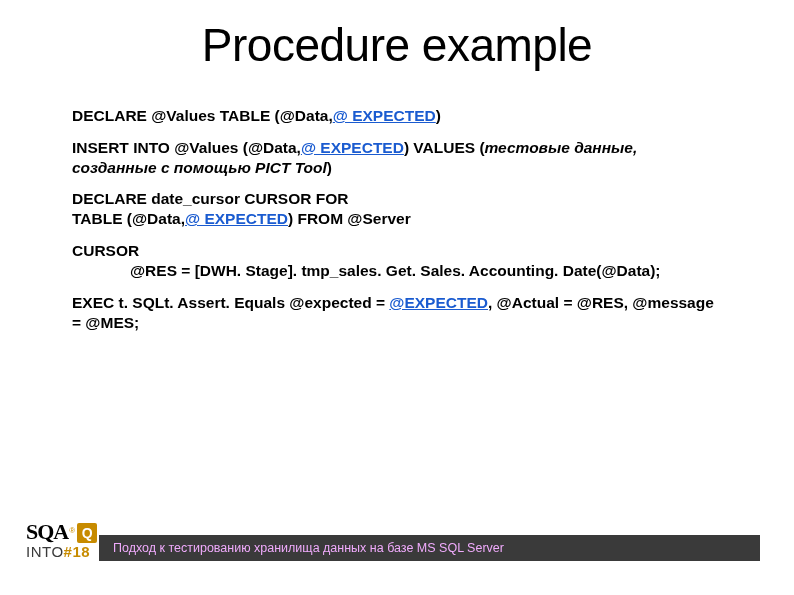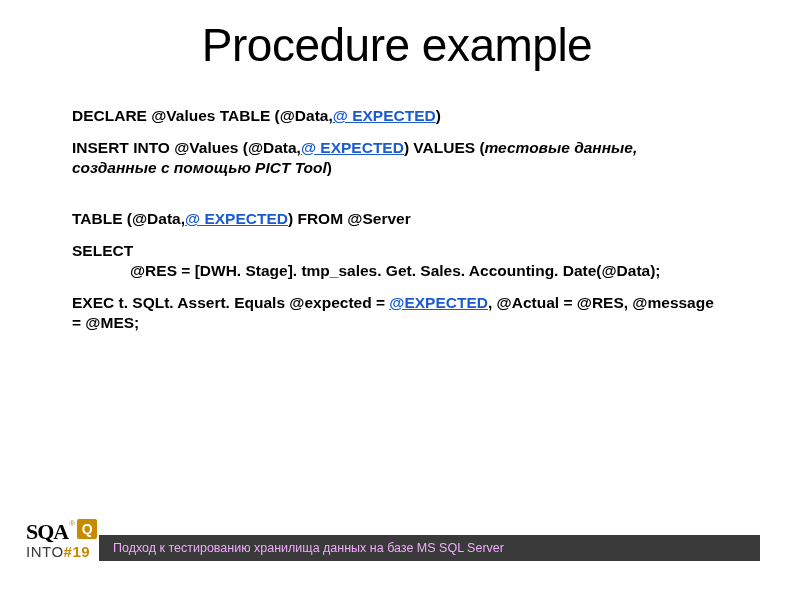--- a/index.html
+++ b/index.html
@@ -57,20 +57,21 @@
   }
   .logo {
     position: absolute;
     left: 26px;
     bottom: 16px;
     width: 74px;
     height: 60px;
   }
   .logo-top {
     display: flex;
+    align-items: flex-end;
   }
   .sqa-text {
     font-family: "Times New Roman", serif;
     font-size: 22px;
     font-weight: 700;
     color: #000;
     letter-spacing: -1px;
   }
   .reg {
     font-size: 8px;
@@ -111,26 +112,26 @@
 
     <div class="para bold">
       <span>DECLARE @Values TABLE (@Data,</span><span class="link">@ EXPECTED</span><span>)</span>
     </div>
 
     <div class="para bold">
       <span>INSERT INTO @Values (@Data,</span><span class="link">@ EXPECTED</span><span>)       VALUES (</span><span class="italic">тестовые данные, созданные с помощью PICT Tool</span><span>)</span>
     </div>
 
     <div class="para bold">
-      <br>
+      <span>DECLARE date_cursor CURSOR FOR</span><br>
       <span>TABLE (@Data,</span><span class="link">@ EXPECTED</span><span>) FROM @Server</span>
     </div>
 
     <div class="para bold">
-      <span>SELECT</span><br>
+      <span>CURSOR</span><br>
       <span class="indent">@RES = [DWH. Stage]. tmp_sales. Get. Sales. Accounting. Date(@Data);</span>
     </div>
 
     <div class="para bold">
       <span>EXEC t. SQLt. Assert. Equals @expected = </span><span class="link">@EXPECTED</span><span>, @Actual = @RES, @message = @MES;</span>
     </div>
 
   </div>
 
   <div class="footer">
@@ -139,17 +140,17 @@
     </div>
   </div>
 
   <div class="logo">
     <div class="logo-top">
       <span class="sqa-text">SQA</span>
       <span class="reg">®</span>
       <span class="q-badge">Q</span>
     </div>
     <div class="logo-bottom">
-      <span>INTO</span><span class="eighteen">#19</span>
+      <span>INTO</span><span class="eighteen">#18</span>
     </div>
   </div>
 
 </div>
 
 </body></html>

